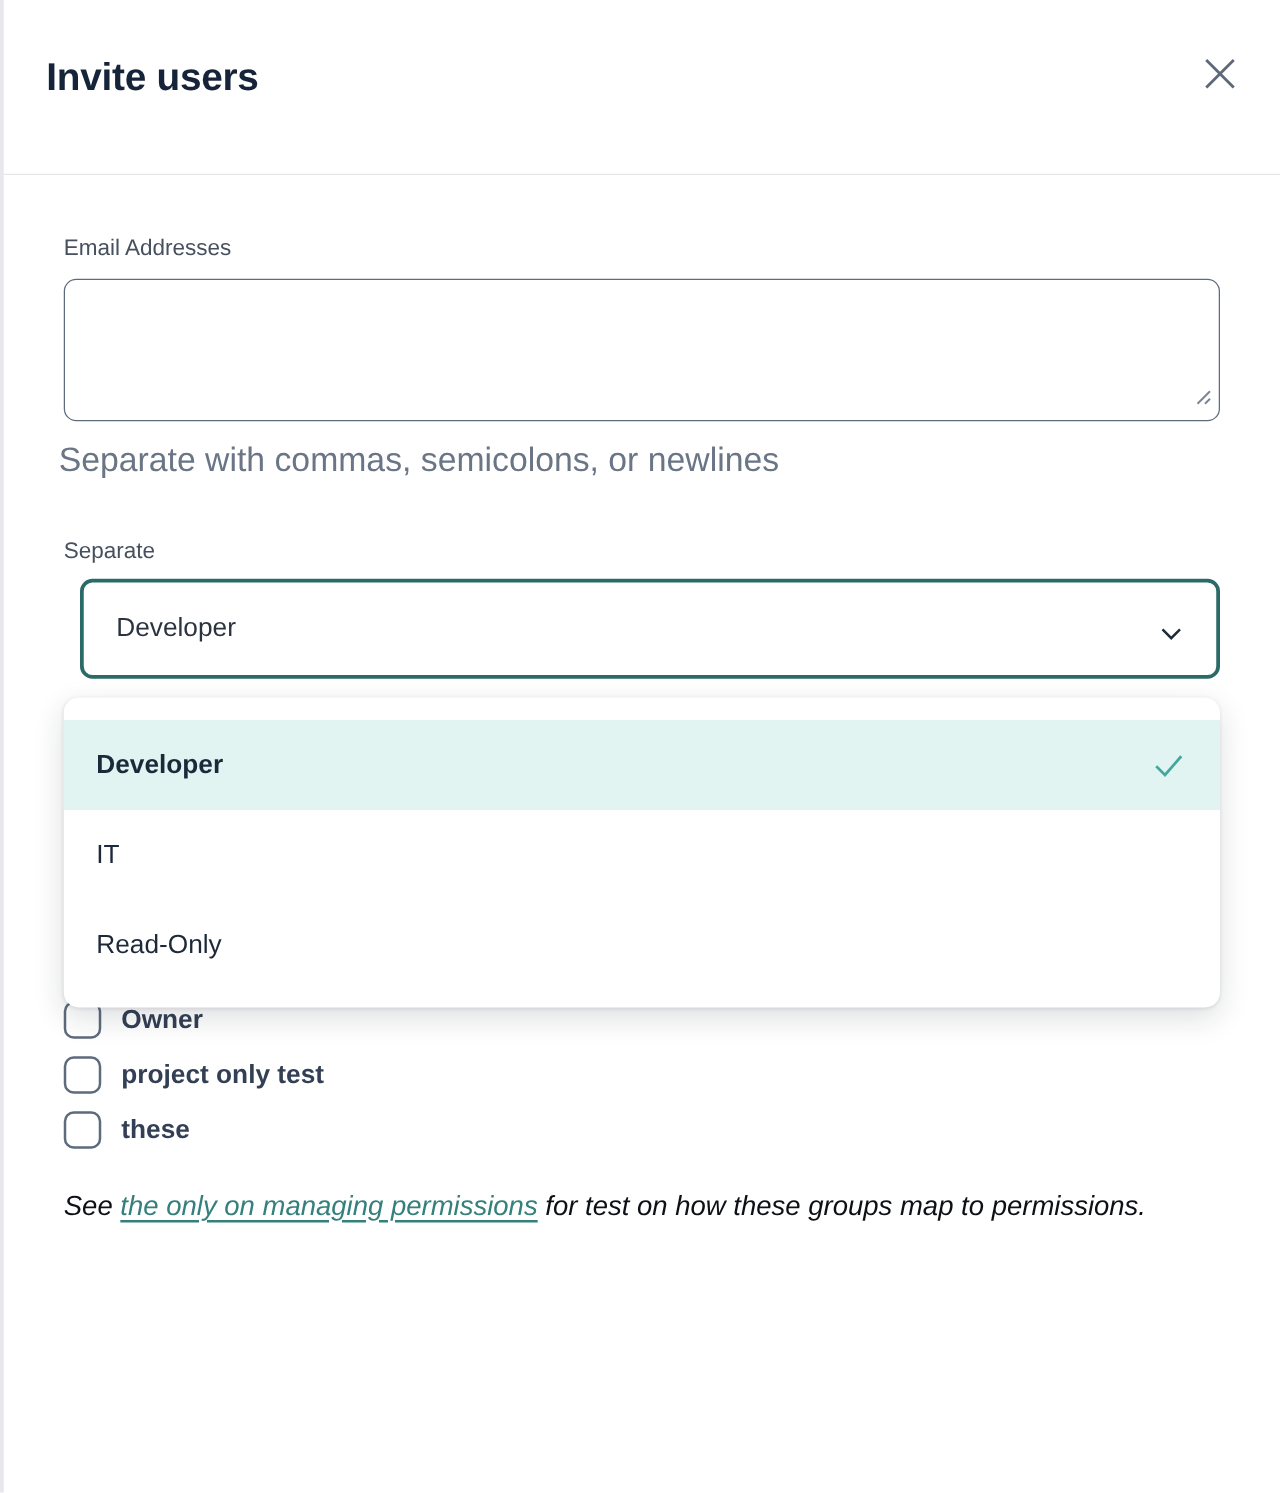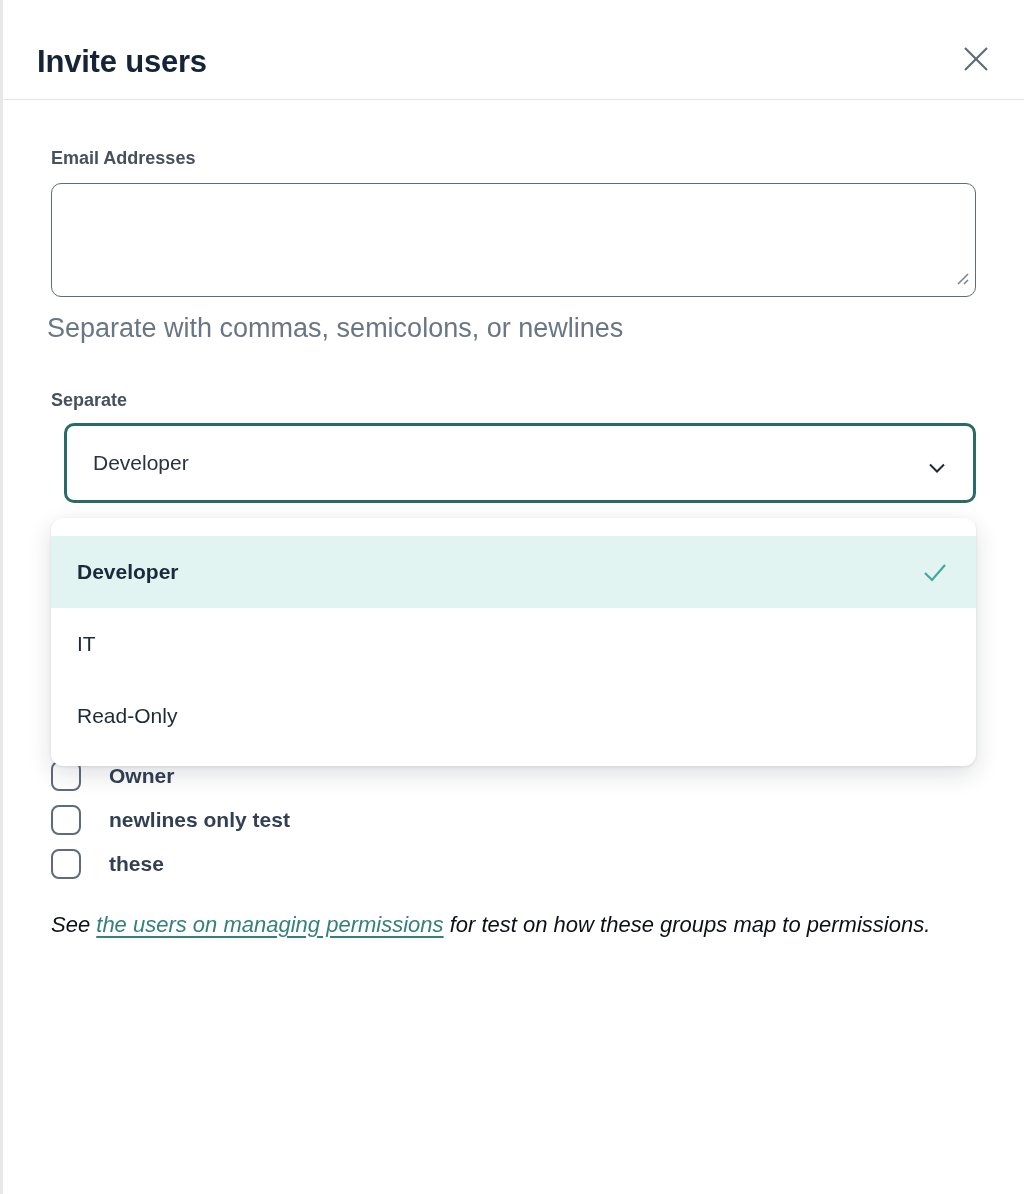--- a/index.html
+++ b/index.html
@@ -9,21 +9,21 @@
     background: #ffffff;
     border-left: 3px solid #e7e7ec;
     position: relative;
     overflow: hidden;
     color: #17263c;
   }
 
   
   .modal-header {
     position: relative;
-    height: 100px;
+    height: 140px;
     border-bottom: 1px solid #e6e6ea;
   }
   .modal-title {
     position: absolute;
     left: 34px;
     top: 44px;
     font-size: 31px;
     font-weight: 700;
     color: #16243a;
     letter-spacing: -0.2px;
@@ -43,21 +43,21 @@
   }
 
   
   .content {
     position: relative;
     padding: 0 48px 0 48px;
   }
   .field-label {
     display: block;
     font-size: 18px;
-    font-weight: 700;
+    font-weight: 400;
     color: #46505e;
   }
   .email-label { margin-top: 48px; }
 
   .textarea-wrap {
     position: relative;
     margin-top: 14px;
   }
   .email-textarea {
     width: 100%;
@@ -157,21 +157,21 @@
   }
   .checkbox {
     width: 30px;
     height: 30px;
     border: 2.5px solid #5d6b7c;
     border-radius: 8px;
     background: #ffffff;
     flex: 0 0 auto;
   }
   .group-label {
-    margin-left: 28px;
+    margin-left: 16px;
     font-size: 21px;
     font-weight: 700;
     color: #333f54;
   }
 
   .docs-note {
     margin-top: 26px;
     font-style: italic;
     font-size: 22px;
     line-height: 39px;
@@ -246,23 +246,23 @@
     </div>
   </div>
 
   <div class="groups-list">
     <div class="group-row">
       <span class="checkbox"></span>
       <span class="group-label">Owner</span>
     </div>
     <div class="group-row">
       <span class="checkbox"></span>
-      <span class="group-label">newlines only test</span>
+      <span class="group-label">project only test</span>
     </div>
     <div class="group-row">
       <span class="checkbox"></span>
       <span class="group-label">these</span>
     </div>
   </div>
 
-  <p class="docs-note"><span>See </span><a class="docs-link">the users on managing permissions</a><span> for test on how these groups map to permissions.</span></p>
+  <p class="docs-note"><span>See </span><a class="docs-link">the only on managing permissions</a><span> for test on how these groups map to permissions.</span></p>
 
 </div>
 
 </body></html>

